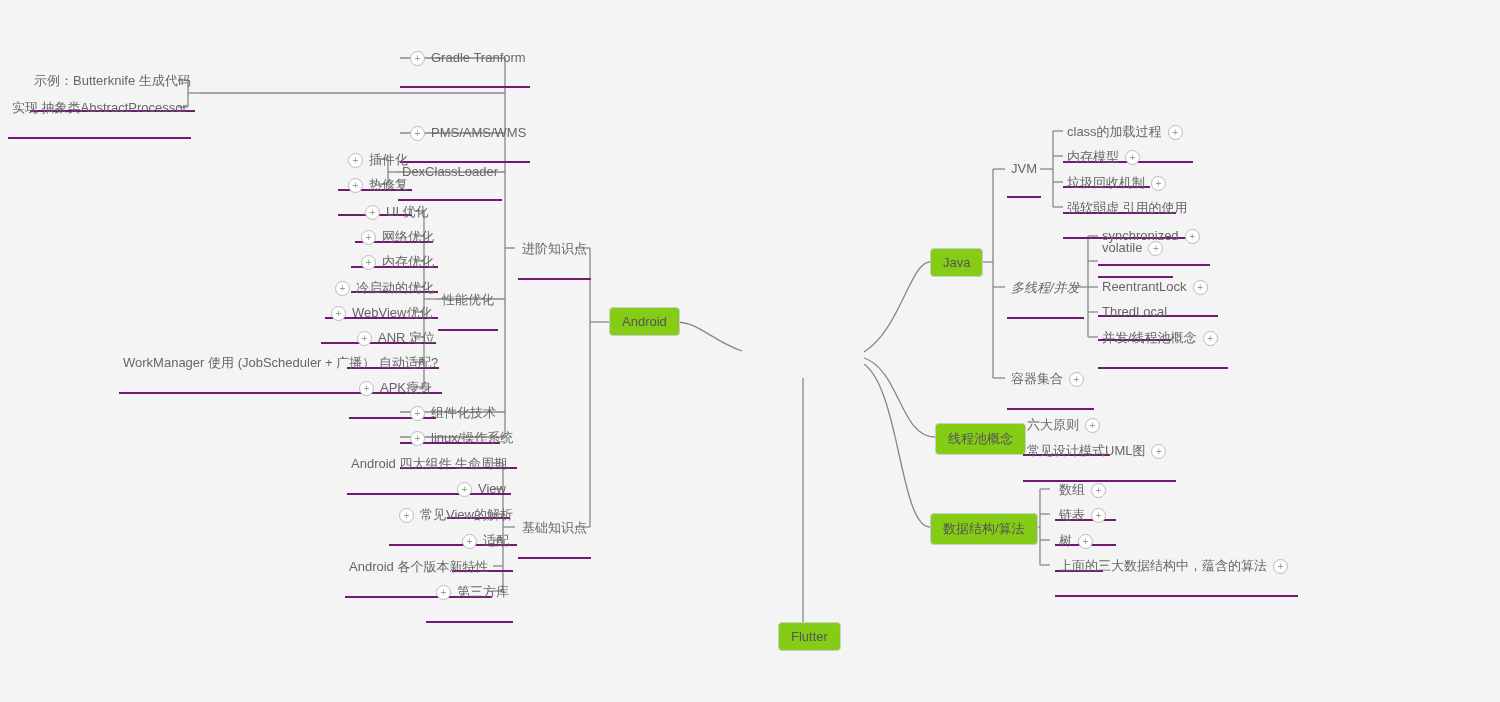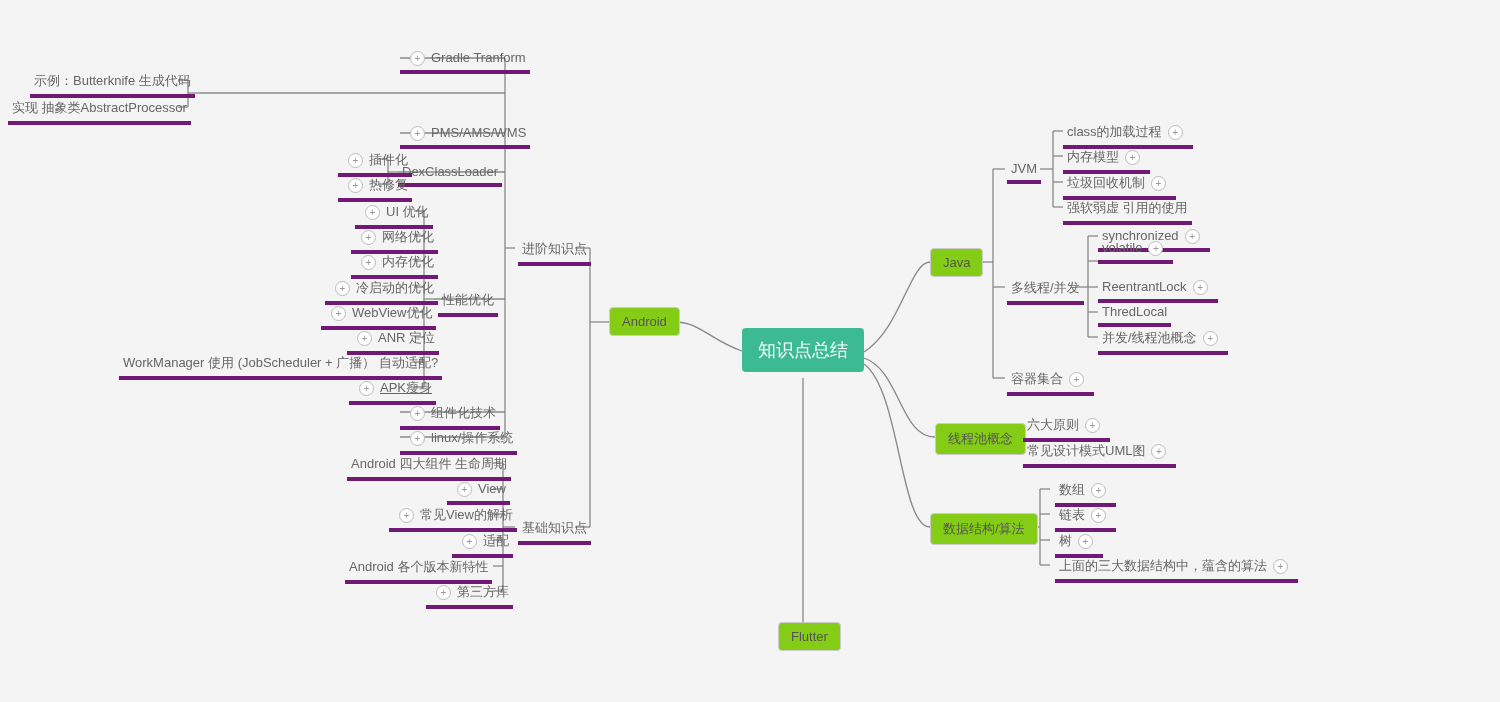--- a/index.html
+++ b/index.html
@@ -41,22 +41,22 @@
     border: 1px solid #ccc;
     border-radius: 4px;
     padding: 6px 12px;
     color: #555;
   }
   .plain {
     color: #666;
     padding: 2px 4px;
   }
   .uline {
-    border-bottom: 4px solid #701a75;
-    padding-bottom: 4px;
+    border-bottom: 2px solid #701a75;
+    padding-bottom: 20px;
   }
   .expander {
     display: inline-flex;
     align-items: center;
     justify-content: center;
     width: 13px;
     height: 13px;
     border: 1px solid #bbb;
     border-radius: 50%;
     font-size: 10px;
@@ -155,21 +155,20 @@
 
     <path d="M 1027 527 L 1040 527"></path>
     <path d="M 1040 489 L 1040 565"></path>
     <path d="M 1040 489 L 1050 489"></path>
     <path d="M 1040 514 L 1050 514"></path>
     <path d="M 1040 540 L 1050 540"></path>
     <path d="M 1040 565 L 1050 565"></path>
   </g>
 </svg>
 
-<div class="node root" style="left:742px; top:328px;">知识点总结</div>
 
 <div class="node box" style="left:609px; top:307px;">Android</div>
 <div class="node box" style="left:778px; top:622px;">Flutter</div>
 <div class="node box" style="left:930px; top:248px;">Java</div>
 <div class="node box" style="left:935px; top:423px;">线程池概念</div>
 <div class="node box" style="left:930px; top:513px;">数据结构/算法</div>
 
 <div class="node plain uline" style="left:518px; top:238px;">进阶知识点</div>
 
 <div class="node plain uline" style="left:400px; top:48px;"><span class="expander"></span><span>Gradle Tranform</span></div>
@@ -184,40 +183,40 @@
 <div class="node plain uline" style="left:338px; top:174px;"><span class="expander"></span><span>热修复</span></div>
 
 <div class="node plain uline" style="left:438px; top:289px;">性能优化</div>
 <div class="node plain uline" style="left:355px; top:201px;"><span class="expander"></span><span>UI 优化</span></div>
 <div class="node plain uline" style="left:351px; top:226px;"><span class="expander"></span><span>网络优化</span></div>
 <div class="node plain uline" style="left:351px; top:251px;"><span class="expander"></span><span>内存优化</span></div>
 <div class="node plain uline" style="left:325px; top:277px;"><span class="expander"></span><span>冷启动的优化</span></div>
 <div class="node plain uline" style="left:321px; top:302px;text-align:right;"><span class="expander"></span><span>WebView优化</span></div>
 <div class="node plain uline" style="left:347px; top:327px;"><span class="expander"></span><span>ANR 定位</span></div>
 <div class="node plain uline" style="left:119px; top:352px;">WorkManager 使用 (JobScheduler  + 广播） 自动适配?</div>
-<div class="node plain uline" style="left:349px; top:377px;text-decoration:underline;"><span class="expander"></span><span>APK瘦身</span></div>
+<div class="node plain uline" style="left:349px; top:377px;"><span class="expander"></span><span>APK瘦身</span></div>
 
 <div class="node plain uline" style="left:400px; top:402px;"><span class="expander"></span><span>组件化技术</span></div>
 <div class="node plain uline" style="left:400px; top:427px;"><span class="expander"></span><span>linux/操作系统</span></div>
 
 <div class="node plain uline" style="left:518px; top:517px;">基础知识点</div>
 <div class="node plain uline" style="left:347px; top:453px;">Android 四大组件 生命周期</div>
 <div class="node plain uline" style="left:447px; top:479px;"><span class="expander"></span><span>View</span></div>
 <div class="node plain uline" style="left:389px; top:504px;"><span class="expander"></span><span>常见View的解析</span></div>
 <div class="node plain uline" style="left:452px; top:530px;"><span class="expander"></span><span>适配</span></div>
 <div class="node plain uline" style="left:345px; top:556px;">Android  各个版本新特性</div>
 <div class="node plain uline" style="left:426px; top:581px;"><span class="expander"></span><span>第三方库</span></div>
 
 <div class="node plain uline" style="left:1007px; top:159px;">JVM</div>
 <div class="node plain uline" style="left:1063px; top:121px;"><span>class的加载过程</span><span class="expander"></span></div>
 <div class="node plain uline" style="left:1063px; top:146px;"><span>内存模型</span><span class="expander"></span></div>
 <div class="node plain uline" style="left:1063px; top:172px;"><span>垃圾回收机制</span><span class="expander"></span></div>
 <div class="node plain uline" style="left:1063px; top:197px;">强软弱虚 引用的使用</div>
 
-<div class="node plain uline" style="left:1007px; top:277px;">多线程/并发</div>
+<div class="node plain uline" style="left:1007px; top:277px;font-style:italic;">多线程/并发</div>
 <div class="node plain uline" style="left:1098px; top:226px;"><span>synchronized</span><span class="expander"></span></div>
 <div class="node plain uline" style="left:1098px; top:238px;"><span>volatile</span><span class="expander"></span></div>
 <div class="node plain uline" style="left:1098px; top:277px;"><span>ReentrantLock</span><span class="expander"></span></div>
 <div class="node plain uline" style="left:1098px; top:302px;">ThredLocal</div>
 <div class="node plain uline" style="left:1098px; top:327px;"><span>并发/线程池概念</span><span class="expander"></span></div>
 
 <div class="node plain uline" style="left:1007px; top:368px;"><span>容器集合</span><span class="expander"></span></div>
 
 <div class="node plain uline" style="left:1023px; top:414px;"><span>六大原则</span><span class="expander"></span></div>
 <div class="node plain uline" style="left:1023px; top:440px;"><span>常见设计模式UML图</span><span class="expander"></span></div>

